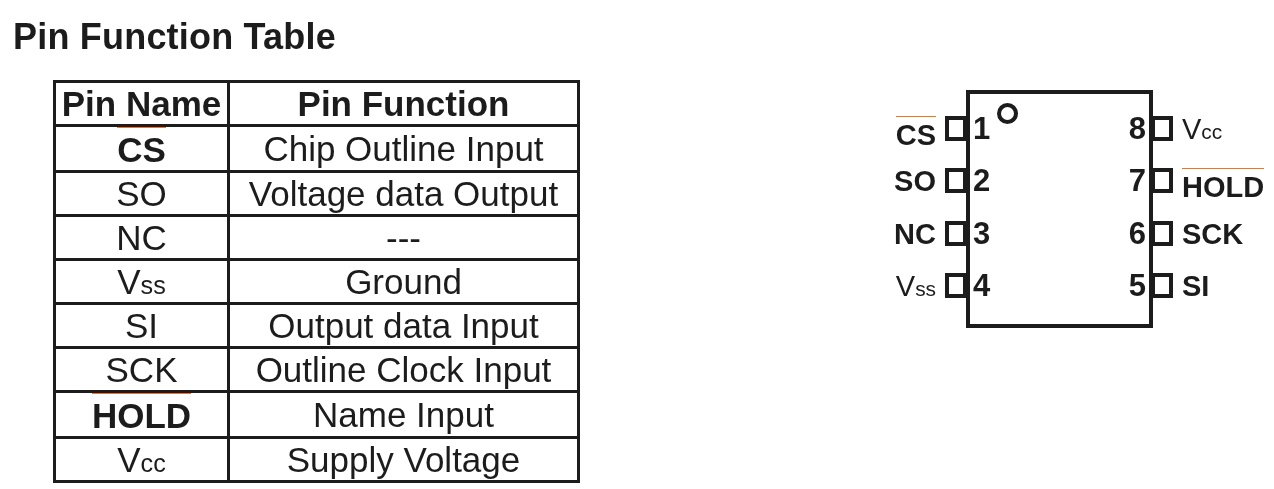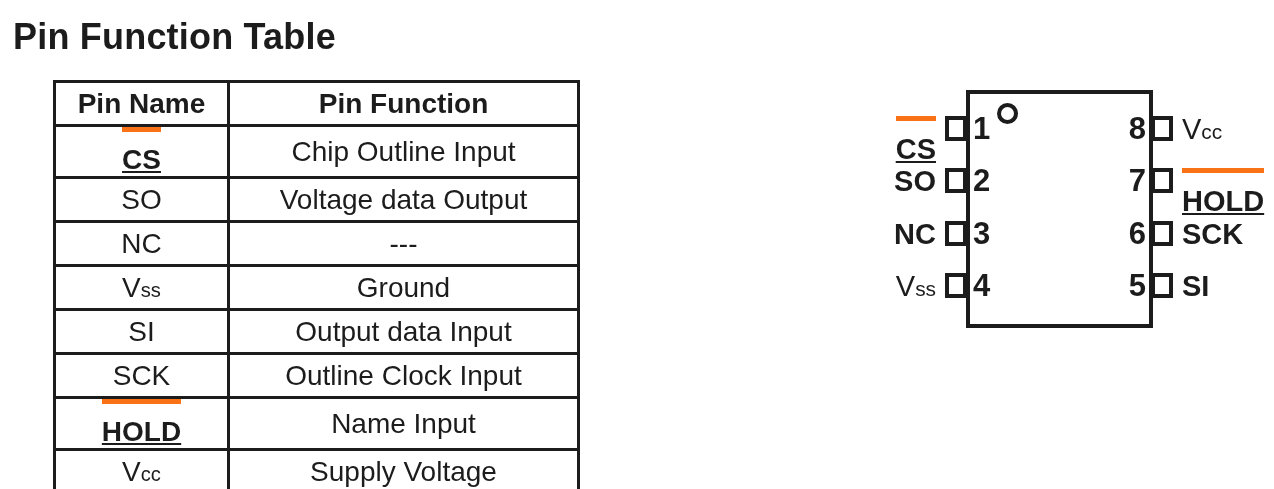--- a/index.html
+++ b/index.html
@@ -31,34 +31,33 @@
     width: 524px;
     border-collapse: collapse;
     table-layout: fixed;
   }
   .pin-table th, .pin-table td {
     border: 3px solid #1c1c1c;
     height: 41px;
     padding: 0;
     text-align: center;
     vertical-align: middle;
-    font-size: 28px;
+    font-size: 35px;
     white-space: nowrap;
     background: #ffffff;
   }
   .pin-table th { font-weight: bold; }
   .pin-table col.c1 { width: 174px; }
   .pin-table col.c2 { width: 350px; }
   .bold { font-weight: bold; }
   .ol {
     display: inline-block;
-    border-top: 5px solid #f97316;
-    padding-top: 14px;
+    border-top: 1px solid #f97316;
+    padding-top: 4px;
     line-height: 1.02;
-    text-decoration: underline;
   }
   .small { font-size: 72%; }
 
   
   .chip-body {
     position: absolute;
     left: 966px; top: 90px;
     width: 187px; height: 238px;
     border: 4px solid #1c1c1c;
     box-sizing: border-box;

